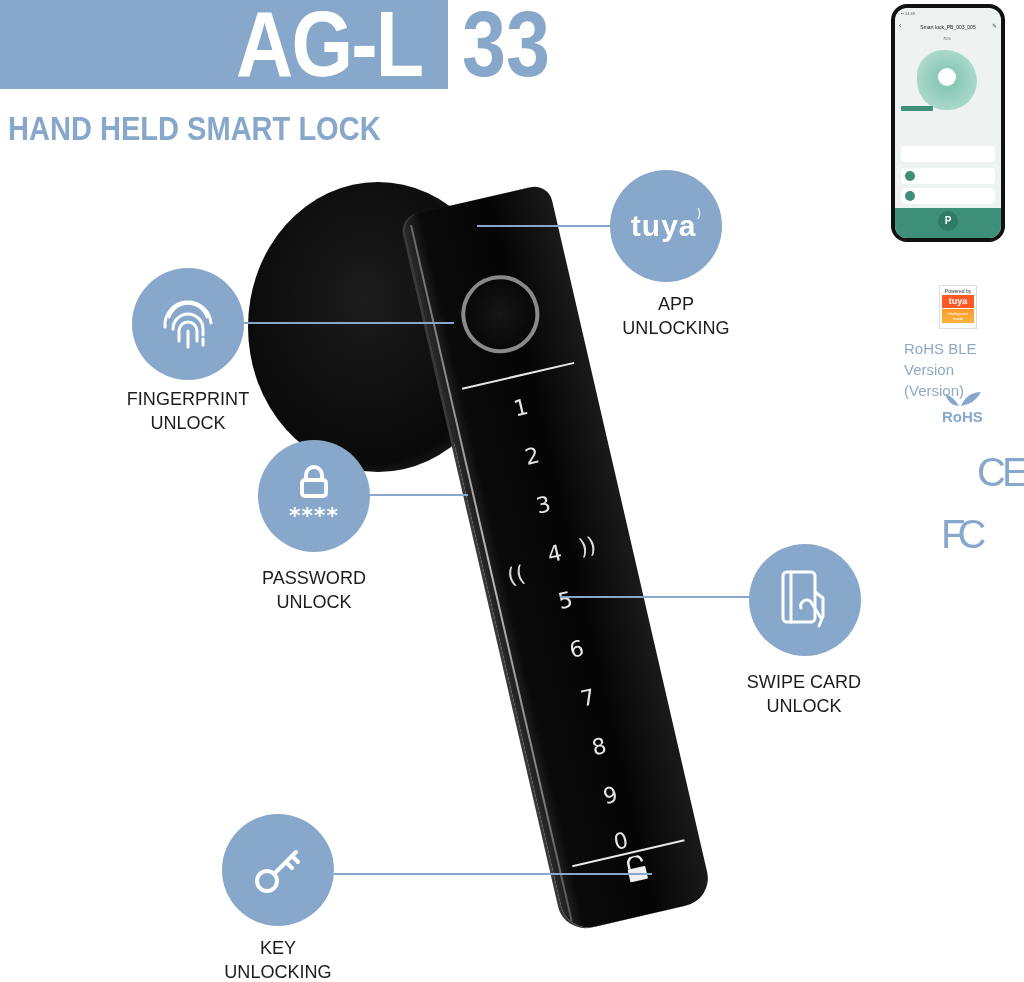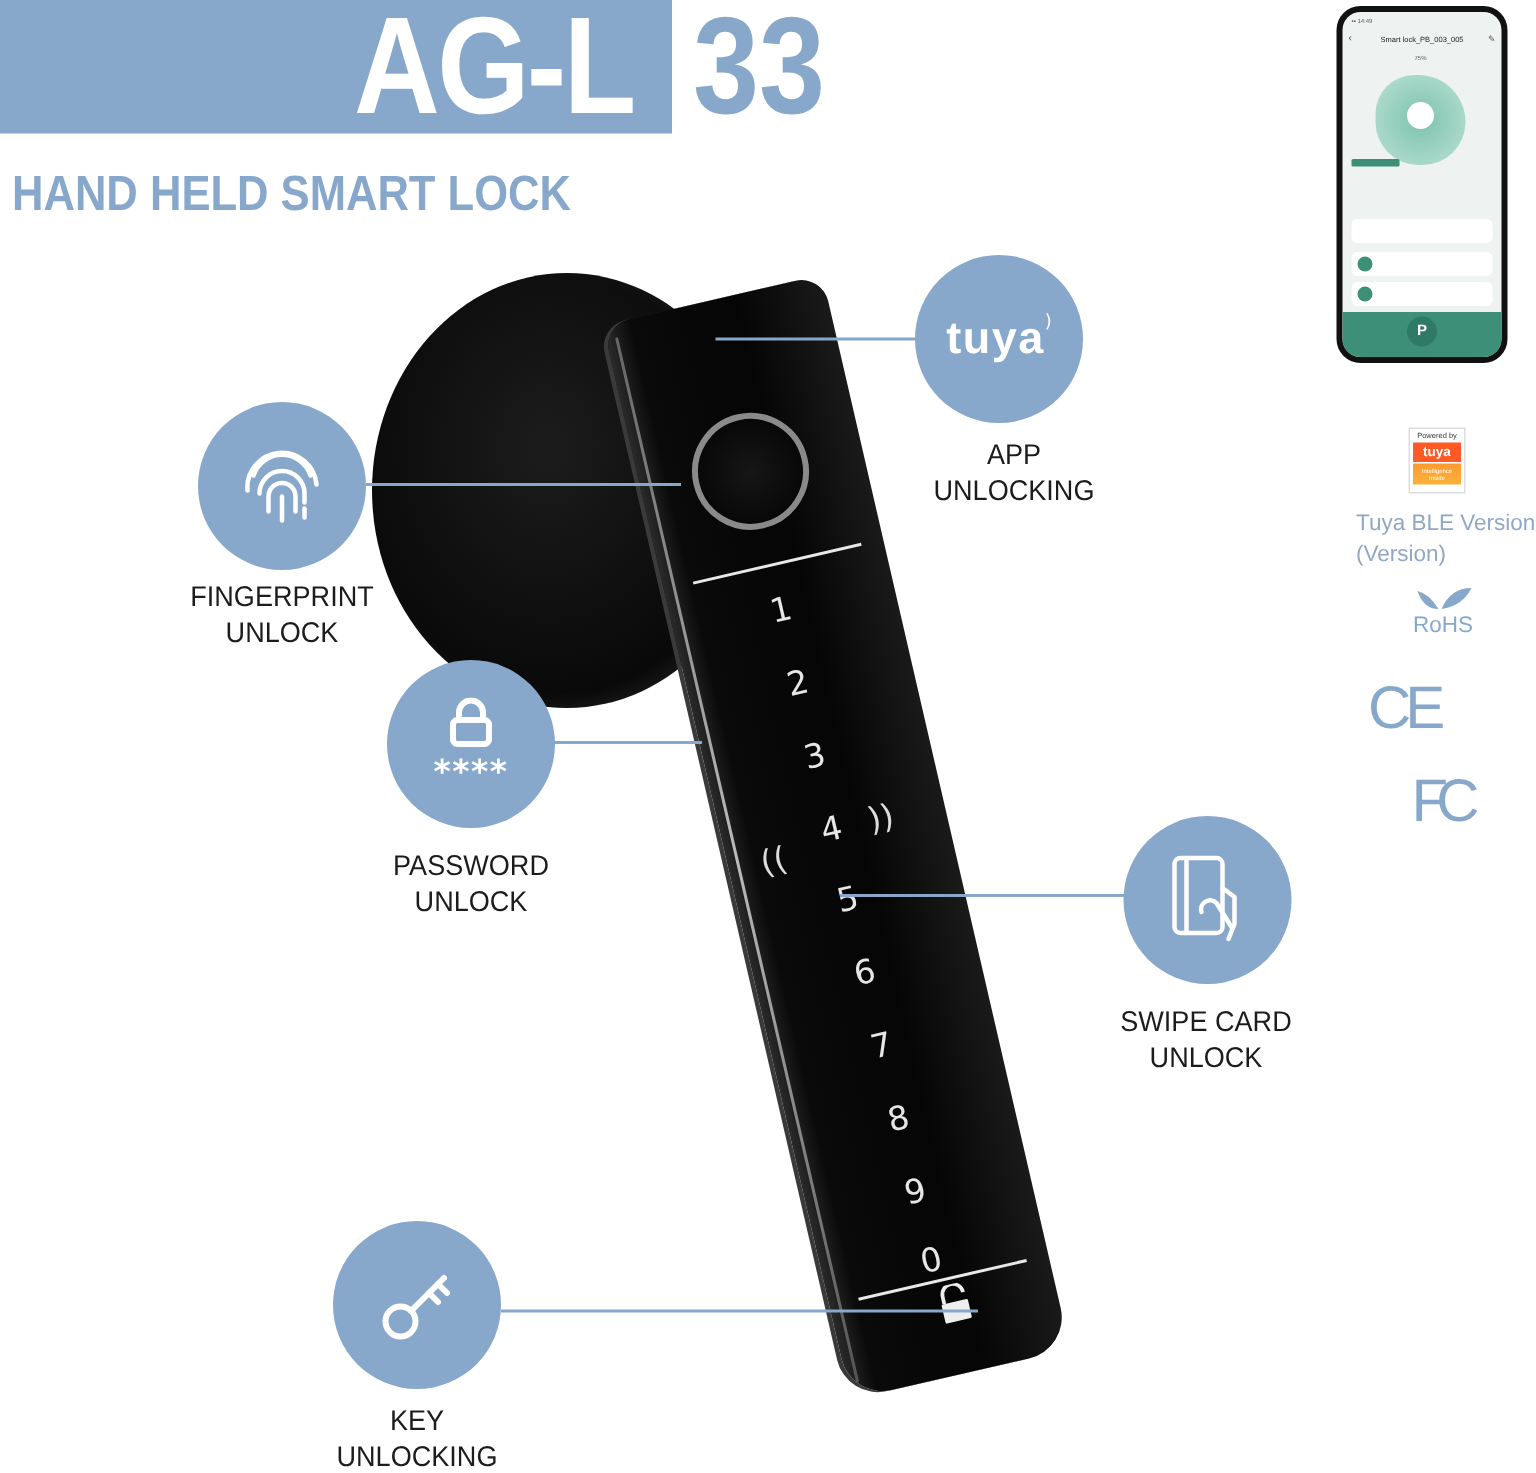--- a/index.html
+++ b/index.html
@@ -172,23 +172,23 @@
     </div>
   </div>
 </div>
 
 <div class="tuya-badge">
   <div class="tb-top">Powered by</div>
   <div class="tb-mid">tuya</div>
   <div class="tb-bot">Intelligence Inside</div>
 </div>
 <div class="tuya-caption">
-  <div>Tuya BLE Version</div>
+  <div>RoHS BLE Version</div>
   <div>(Version)</div>
 </div>
 
 <svg style="position:absolute;left:941px;top:390px;" width="44" height="18" viewBox="0 0 44 18">
   <path d="M4 4 q8 2 14 12 q-10 0 -14 -12z" fill="#87a8cb"></path>
   <path d="M40 2 q-14 0 -20 14 q14 -2 20 -14z" fill="#87a8cb"></path>
 </svg>
-<div class="cert" style="left:942px;top:408px;font-size:15px;font-weight:normal;">RoHS</div>
-<div class="cert" style="left:912px;top:450px;font-size:40px;letter-spacing:-4px;">CE</div>
+<div class="cert" style="left:942px;top:408px;font-size:15px;font-weight:bold;">RoHS</div>
+<div class="cert" style="left:977px;top:450px;font-size:40px;letter-spacing:-4px;">CE</div>
 <div class="cert" style="left:941px;top:512px;font-size:40px;letter-spacing:-8px;">FC</div>
 
 </body></html>

